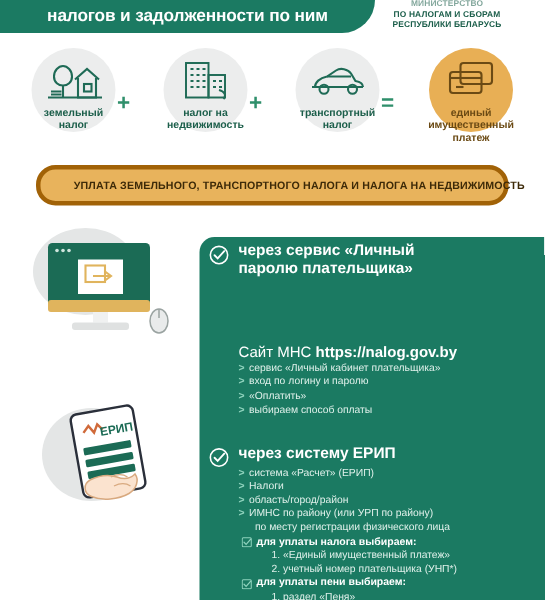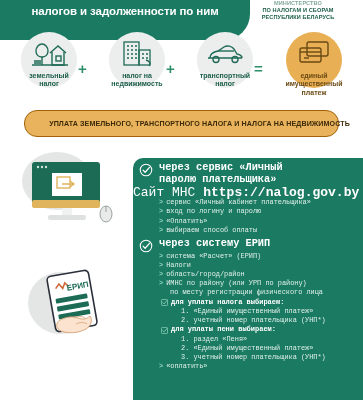--- a/index.html
+++ b/index.html
@@ -6,21 +6,21 @@
   body{
     width:363px;height:400px;
     background:#ffffff;
     font-family:"Liberation Sans","DejaVu Sans",sans-serif;
     overflow:hidden;position:relative;
   }
   .page{position:relative;width:363px;height:400px;overflow:hidden;background:#fff;}
 
   
   .header{
-    position:absolute;left:0;top:0;width:250px;height:40px;
+    position:absolute;left:0;top:0;width:250px;height:22px;
     background:#1b7a62;
     border-bottom-right-radius:26px;
     display:flex;align-items:flex-start;justify-content:center;
     overflow:hidden;
   }
   .header-title{
     color:#ffffff;font-size:11.5px;font-weight:bold;
     letter-spacing:-0.1px;white-space:nowrap;line-height:13px;
     padding-top:5px;
   }
@@ -52,55 +52,56 @@
     padding:0 4px;
   }
   .taxitem.accent .cap{color:#6b4a14;}
   .oper{
     position:absolute;top:30px;font-size:15px;font-weight:bold;color:#2f8f6b;
   }
 
   
   .banner{
     position:absolute;left:24px;top:110px;width:315px;height:27px;
-    background:#e8b35c;border:1px solid #a16207;border-radius:13px;
+    background:#e8b35c;border:3px solid #a16207;border-radius:13px;
     display:flex;flex-direction:column;align-items:center;justify-content:center;
     box-sizing:border-box;
     padding-left:36px;
   }
   .banner div{
     font-size:7.1px;font-weight:bold;color:#3d2a08;line-height:10px;
     letter-spacing:0.1px;white-space:nowrap;
   }
 
   
   .illus{position:absolute;left:0;top:150px;width:133px;height:250px;}
   .blob{position:absolute;border-radius:50%;background:#e4e6e6;}
 
   
   .panel{
     position:absolute;left:133px;top:158px;width:230px;height:242px;
-    background:#1b7a62;border-top-left-radius:10px;overflow:hidden;font-family:Liberation Mono, monospace;
-  }
-  .sec{position:relative;padding-left:26px;padding-right:4px;}
+    background:#1b7a62;border-top-left-radius:10px;overflow:hidden;
+  }
+  .sec{position:relative;padding-left:26px;padding-right:4px;margin-top:16px;}
   .sec .chk{
     position:absolute;left:6px;top:1px;width:14px;height:14px;
   }
   .sec h3{
     margin:0;color:#ffffff;font-size:10.3px;font-weight:bold;line-height:11.6px;
   }
   .li{
     color:#dff0ea;font-size:6.9px;line-height:9.2px;white-space:nowrap;
     padding-left:26px;
   }
   .li .ar{color:#8fd3bd;font-weight:bold;padding-right:3px;}
   .li.cont{padding-left:37px;}
   .site{
-    color:#ffffff;font-size:13px;line-height:10px;
+    color:#ffffff;font-size:10px;line-height:10px;padding-left:26px;
     white-space:nowrap;
+    margin-top:43px;
   }
   .site b{font-weight:bold;}
   .sub{
     color:#ffffff;font-size:7px;font-weight:bold;line-height:9.4px;
     padding-left:38px;white-space:nowrap;position:relative;
   }
   .sub .box{
     position:absolute;left:28px;top:1.6px;width:7px;height:7px;
   }
   .num{

